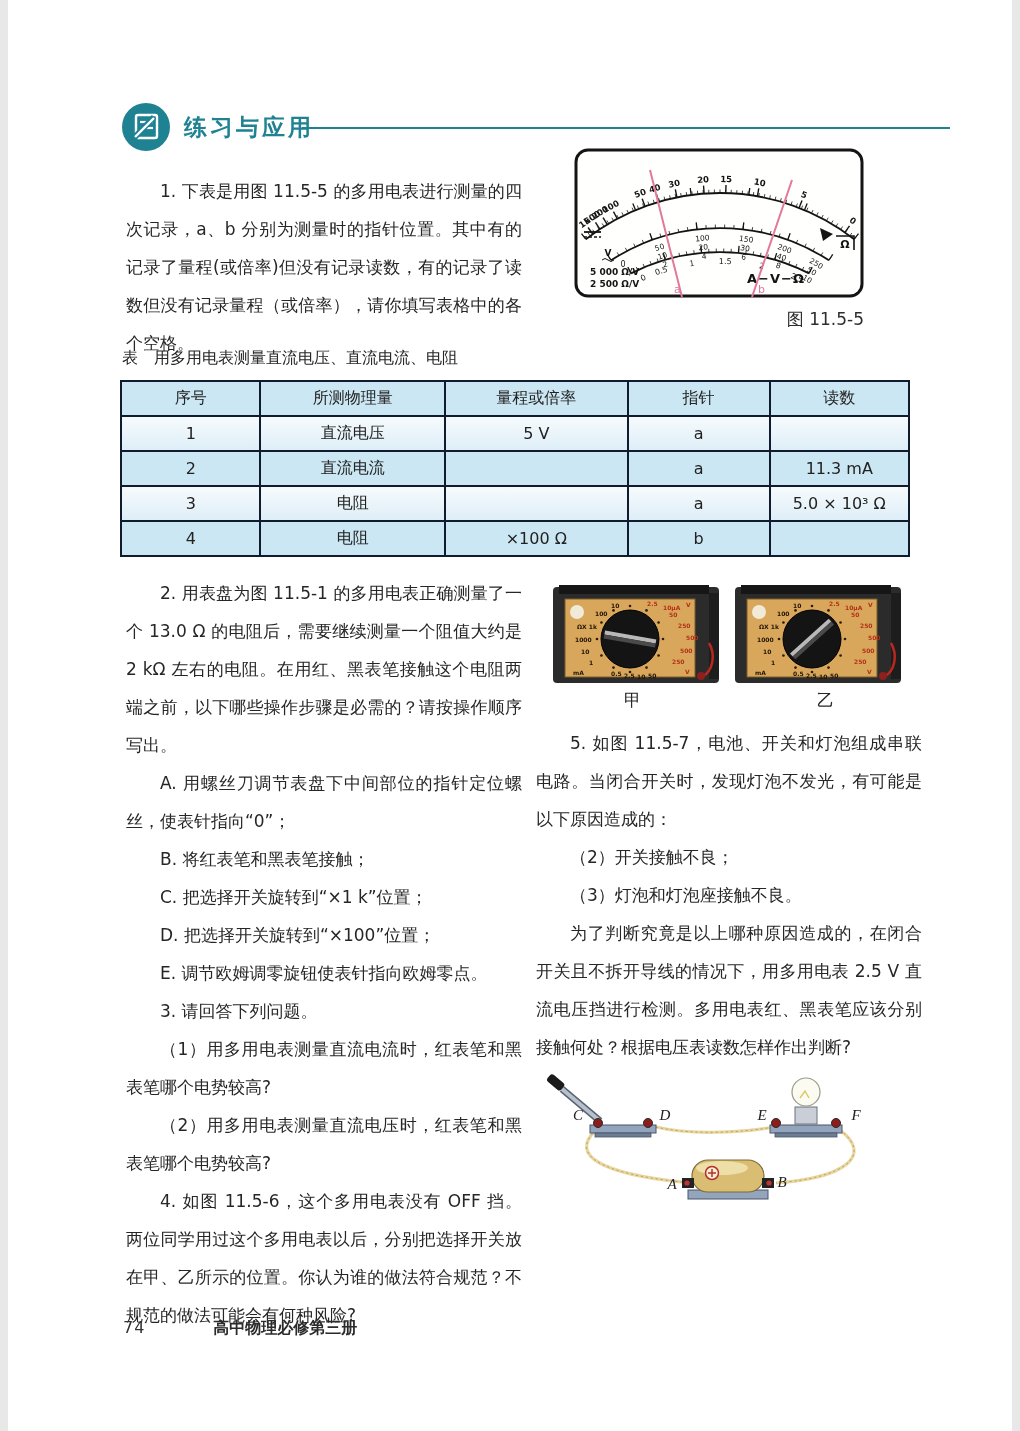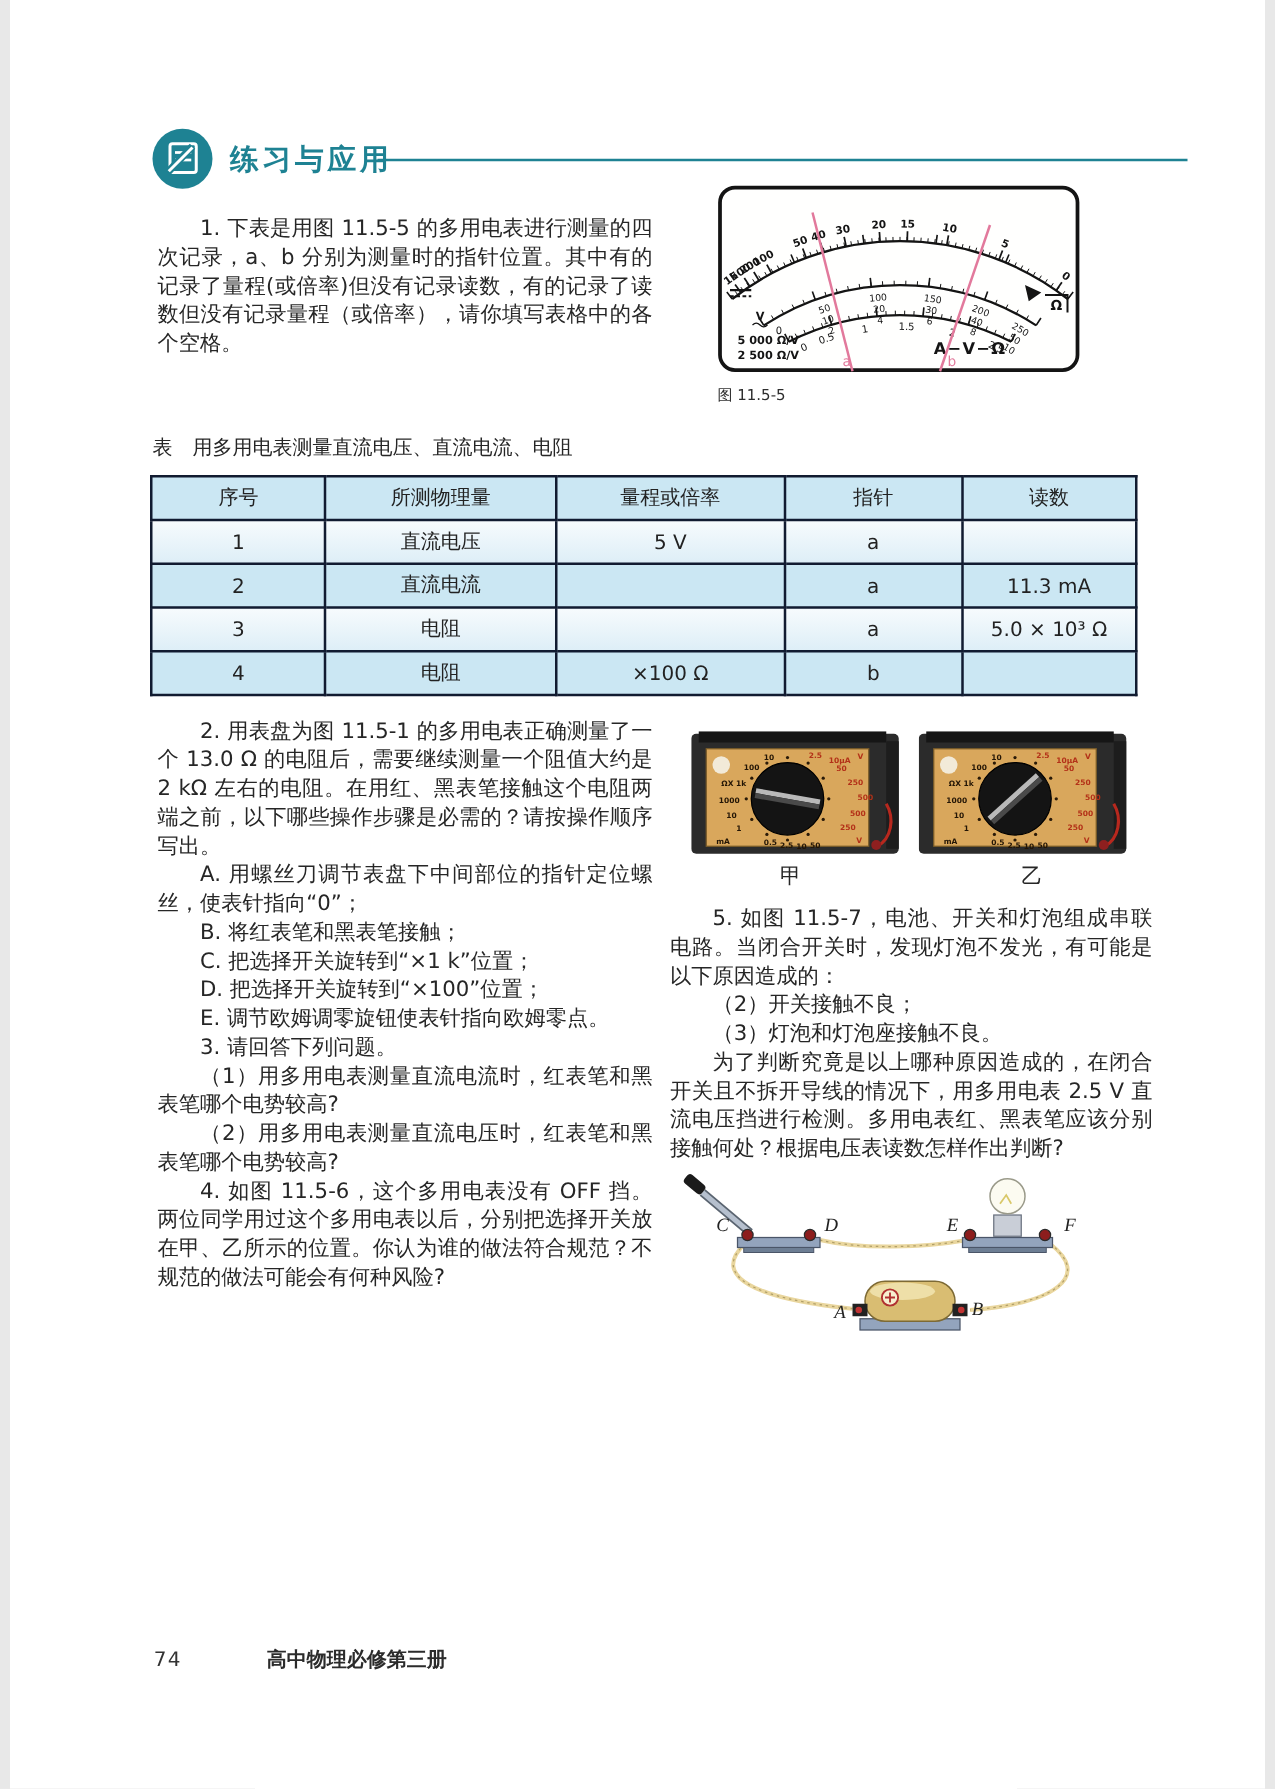--- a/index.html
+++ b/index.html
@@ -9,27 +9,27 @@
     font-family:"DejaVu Sans","Liberation Sans",sans-serif;
     color:#212121;
   }
   
   .header { position:absolute; left:112px; top:100px; width:830px; height:58px; }
   .header-icon { position:absolute; left:0; top:0; }
   .header-title { position:absolute; left:64px; top:12px; font-size:23px; font-weight:bold;
                   color:#1e8293; letter-spacing:3px; }
   .header-rule { position:absolute; left:182px; right:0; top:27px; height:2px; background:#1e8293; }
   
-  .para { font-size:17px; line-height:23px; text-align:justify; text-indent:34px; margin:0; color:#262626; }
+  .para { font-size:17px; line-height:38px; text-align:justify; text-indent:34px; margin:0; color:#262626; }
   .col-left-1 { position:absolute; left:118px; top:172px; width:396px; }
   .col-left-2 { position:absolute; left:118px; top:564px; width:396px;margin-top:10px; }
   .col-right-2 { position:absolute; left:528px; top:585px; width:386px; }
   
   .fig5-block { position:absolute; left:566px; top:148px; width:290px; }
-  .fig-caption { text-align:left; font-size:12px; color:#2e2e2e; margin-top:6px; }
+  .fig-caption { text-align:right; font-size:17px; color:#2e2e2e; margin-top:6px; }
   .meters { display:flex; gap:12px; justify-content:center; }
   .meter-labels { display:flex; margin-top:4px; }
   .meter-labels span { flex:1; text-align:center; font-size:17px; color:#262626; }
   .fig6-block { margin-bottom:12px; }
   .fig7-block { margin-top:6px; text-align:center; }
   
   .table-sec { position:absolute; left:112px; top:348px; width:790px; }
   .table-title { font-size:16px; color:#262626; margin:0 0 11px 2px; }
   table.meas { border-collapse:collapse; width:100%; table-layout:fixed; }
   table.meas th, table.meas td {

